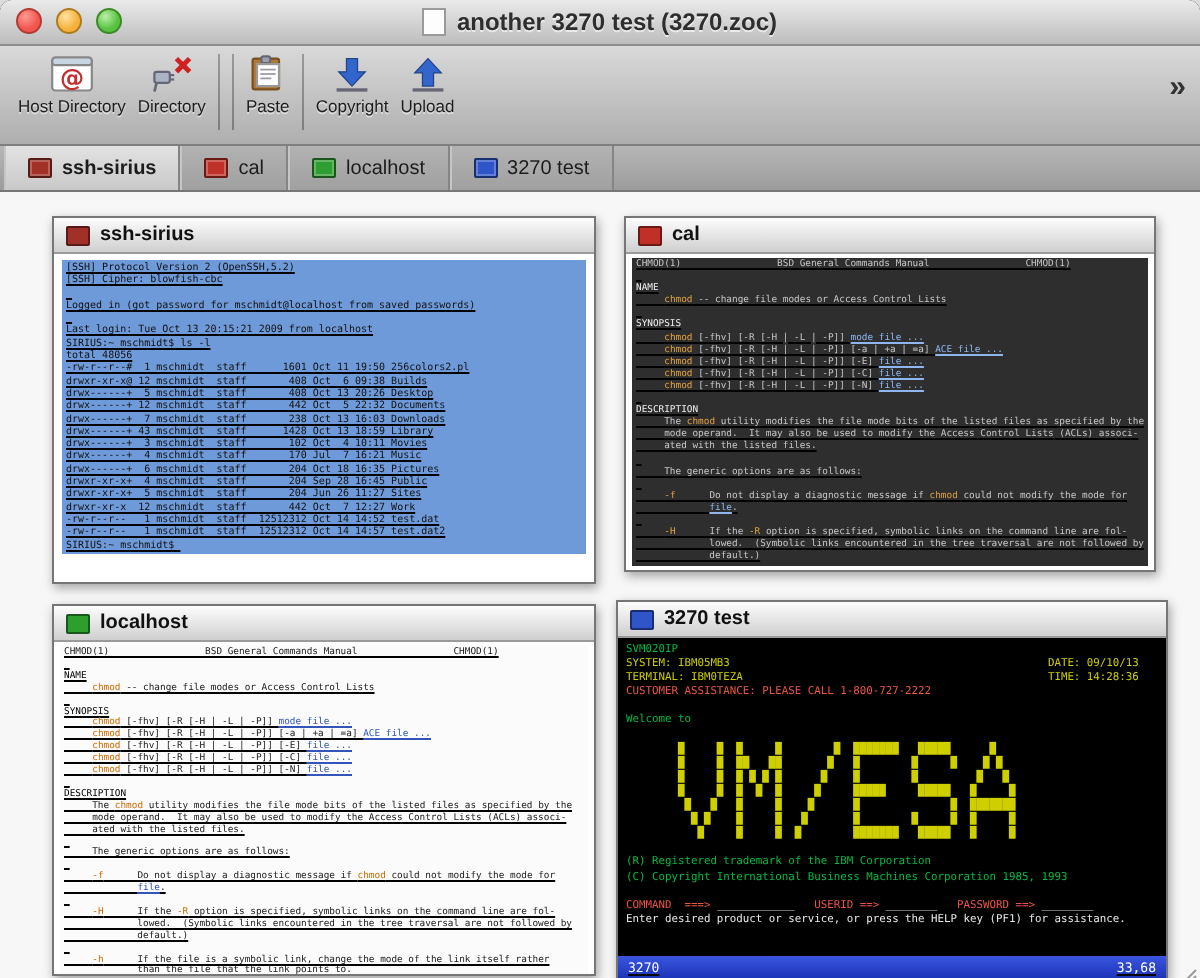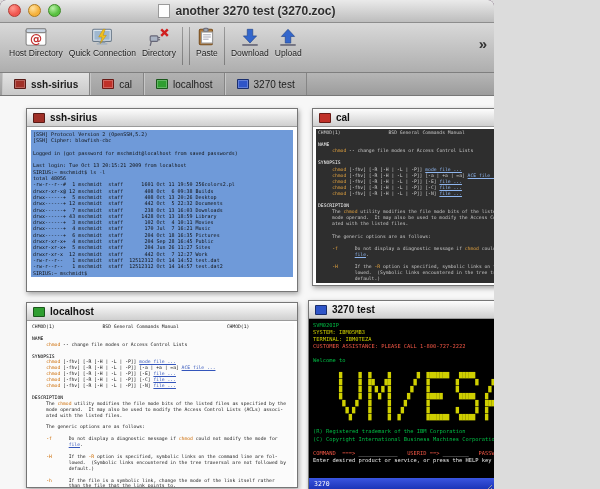--- a/index.html
+++ b/index.html
@@ -1,16 +1,16 @@
 <!DOCTYPE html>
 <html><head>
 <meta charset="utf-8">
 <style>
   html,body{margin:0;padding:0;background:#dcdcdc;font-family:"Liberation Sans",sans-serif;-webkit-font-smoothing:antialiased;}
-  .window{width:494px;height:489px;position:relative;background:#701a75;border-radius:6px 6px 0 0;overflow:hidden;box-shadow:0 0 0 1px #6a6a6a inset;}
+  .window{width:600px;height:489px;position:relative;background:#701a75;border-radius:6px 6px 0 0;overflow:hidden;box-shadow:0 0 0 1px #6a6a6a inset;}
   
   .titlebar{height:22px;background:linear-gradient(#eaeaea,#bdbdbd);border-bottom:1px solid #8d8d8d;position:relative;display:flex;align-items:center;}
   .traffic{position:absolute;left:8px;top:4px;display:flex;gap:7px;}
   .tl{width:13px;height:13px;border-radius:50%;display:inline-block;box-sizing:border-box;}
   .tl.red{background:radial-gradient(circle at 35% 30%,#ff9a90,#f05650 60%);border:1px solid #b23b33;}
   .tl.yel{background:radial-gradient(circle at 35% 30%,#ffe2a0,#f5b13c 60%);border:1px solid #b07b1f;}
   .tl.grn{background:radial-gradient(circle at 35% 30%,#baf0a8,#58c140 60%);border:1px solid #3d8a27;}
   .wtitle{margin:0 auto;font-size:12px;font-weight:bold;color:#2e2e2e;display:flex;align-items:center;gap:5px;text-shadow:0 1px 0 rgba(255,255,255,.6);}
   .proxyicon{width:10px;height:12px;background:#fdfdfd;border:1px solid #9a9a9a;display:inline-block;}
   
@@ -24,21 +24,21 @@
   
   .tabbar{height:22px;background:linear-gradient(#b6b6b6,#9c9c9c);border-bottom:1px solid #777;display:flex;align-items:stretch;padding-left:2px;}
   .tab{display:flex;align-items:center;gap:5px;padding:0 11px;font-size:10px;color:#1c1c1c;border-right:1px solid #858585;border-left:1px solid #c6c6c6;background:linear-gradient(#b2b2b2,#a0a0a0);white-space:nowrap;}
   .tab.active{background:linear-gradient(#e2e2e2,#c9c9c9);font-weight:bold;}
   .tabicon{width:10px;height:8px;border:1px solid rgba(0,0,0,.45);border-radius:1px;box-shadow:0 0 0 1px rgba(255,255,255,.25) inset;}
   
   .desktop{position:relative;height:399px;background:#f7f7f7;}
   .panel{position:absolute;border:1px solid #767676;background:#fff;box-shadow:1px 2px 5px rgba(0,0,0,.35);display:flex;flex-direction:column;box-sizing:border-box;}
   .ptitle{height:17px;flex:0 0 17px;background:linear-gradient(#fdfdfd,#cfcfcf);border-bottom:1px solid #9a9a9a;display:flex;align-items:center;gap:5px;padding:0 6px;font-size:10px;font-weight:bold;color:#111;}
   .picon{width:10px;height:8px;border:1px solid rgba(0,0,0,.45);border-radius:1px;}
-  .pbody{flex:1;overflow:hidden;font-family:"DejaVu Sans Mono",monospace;}
+  .pbody{flex:1;overflow:hidden;font-family:"DejaVu Sans Mono",monospace;text-decoration:underline;}
   .tline{white-space:pre;}
   .pbody.ssh{background:#fff;padding:3px 4px;}
   .term{padding:1px 2px;}
   .pbody.ssh .term{font-size:5px;line-height:6.3px;}
   .pbody.man{padding:2px 3px;}
   .pbody.man .term{font-size:4.7px;line-height:6.1px;}
   .pbody.man.light .term{line-height:5.9px;}
   .pbody.t3270{display:flex;flex-direction:column;background:#000;padding:0;}
   .pbody.t3270 .term{flex:1;font-size:5.4px;line-height:7.1px;padding:3px 4px;}
   .statusbar{flex:0 0 11px;height:11px;background:linear-gradient(#3a55e0,#1c34b8);color:#fff;font-size:6.5px;font-family:"DejaVu Sans Mono",monospace;display:flex;align-items:center;justify-content:space-between;padding:0 5px;}
@@ -68,32 +68,20 @@
             <rect x="1" y="1.5" width="18" height="15" rx="1.5" fill="#fff" stroke="#888"></rect>
             <rect x="1" y="1.5" width="18" height="3.5" rx="1.5" fill="#c8d4e2" stroke="#888"></rect>
             <text x="10" y="14.5" font-size="11" text-anchor="middle" fill="#c03030" font-weight="bold" font-family="DejaVu Sans, sans-serif">@</text>
           </svg>
       </span>
       <span class="tblabel">Host Directory</span>
     </button>
     <button class="tbtn">
       <span class="tbicon">
         <svg viewBox="0 0 20 18">
-            <rect x="1.5" y="2" width="17" height="11" rx="1" fill="#dfe8f0" stroke="#6a7a8a"></rect>
-            <rect x="3" y="3.5" width="14" height="8" fill="#9fb8d0"></rect>
-            <rect x="7" y="13" width="6" height="1.5" fill="#8a9aa8"></rect>
-            <rect x="5" y="14.5" width="10" height="1.5" rx="0.7" fill="#a8b4c0"></rect>
-            <polygon points="11,2 7,9 10,9 8.5,15 14,7.5 11,7.5 13,2" fill="#f0c020" stroke="#b08000" stroke-width="0.4"></polygon>
-          </svg>
-      </span>
-      <span class="tblabel">Quick Connection</span>
-    </button>
-    <button class="tbtn">
-      <span class="tbicon">
-        <svg viewBox="0 0 20 18">
             <rect x="2" y="8" width="7" height="5" rx="1" fill="#aab4c4" stroke="#667"></rect>
             <rect x="9" y="9" width="2" height="1" fill="#667"></rect>
             <rect x="9" y="11" width="2" height="1" fill="#667"></rect>
             <path d="M3 13 L2 17" stroke="#667" stroke-width="1.2" fill="none"></path>
             <line x1="12" y1="2" x2="18" y2="8" stroke="#d02020" stroke-width="2.2"></line>
             <line x1="18" y1="2" x2="12" y2="8" stroke="#d02020" stroke-width="2.2"></line>
           </svg>
       </span>
       <span class="tblabel">Directory</span>
     </button>
@@ -113,21 +101,21 @@
       <span class="tblabel">Paste</span>
     </button>
     <div class="tsep"></div>
     <button class="tbtn">
       <span class="tbicon">
         <svg viewBox="0 0 20 18">
             <polygon points="10,14.5 4,8 7.5,8 7.5,2 12.5,2 12.5,8 16,8" fill="#3366cc" stroke="#224488" stroke-width="0.6"></polygon>
             <rect x="3" y="15.5" width="14" height="1.5" fill="#667"></rect>
           </svg>
       </span>
-      <span class="tblabel">Download</span>
+      <span class="tblabel">Copyright</span>
     </button>
     <button class="tbtn">
       <span class="tbicon">
         <svg viewBox="0 0 20 18">
             <polygon points="10,2 16,8.5 12.5,8.5 12.5,14.5 7.5,14.5 7.5,8.5 4,8.5" fill="#3366cc" stroke="#224488" stroke-width="0.6"></polygon>
             <rect x="3" y="15.5" width="14" height="1.5" fill="#667"></rect>
           </svg>
       </span>
       <span class="tblabel">Upload</span>
     </button>

